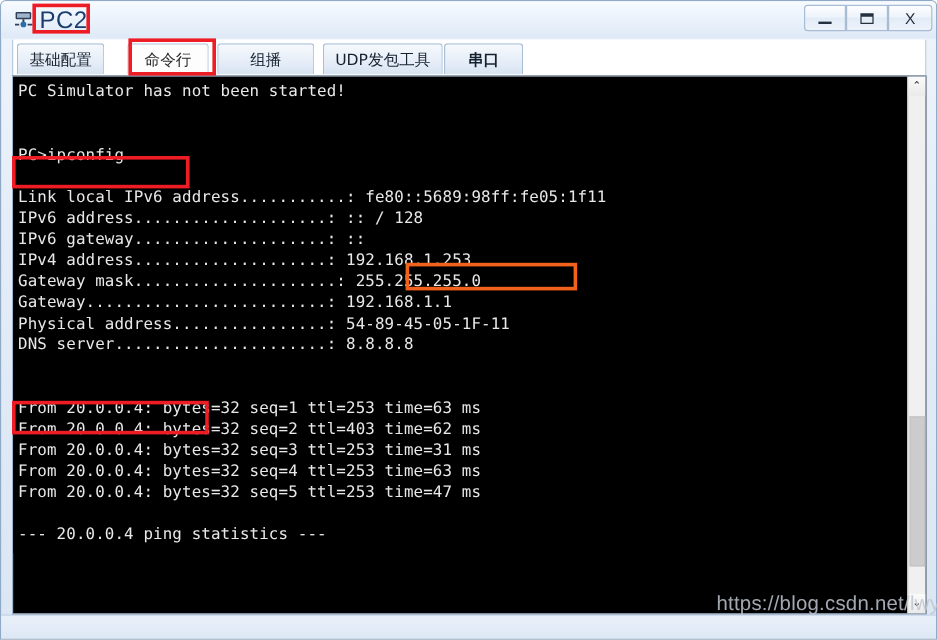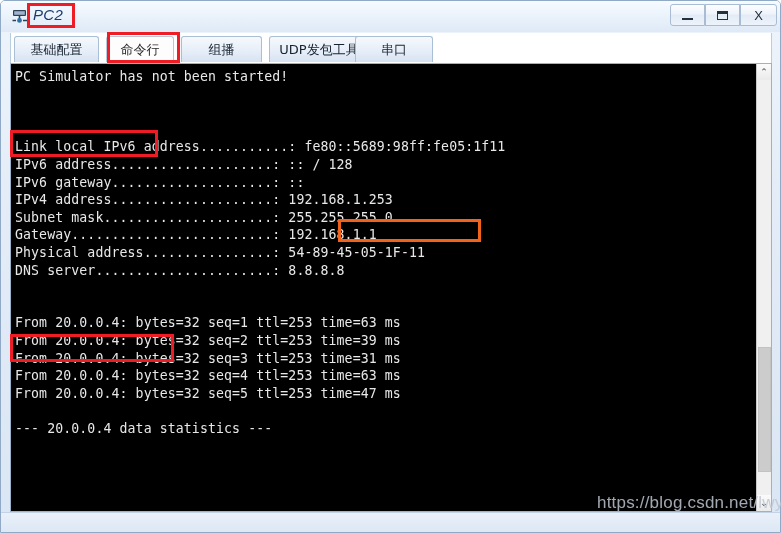--- a/index.html
+++ b/index.html
@@ -31,26 +31,25 @@
     border-radius: 4px 4px 0 0;
   }
   #title-icon {
     position: absolute;
     left: 10px; top: 6px;
     width: 18px; height: 18px;
   }
   #title-text {
     position: absolute;
     left: 32px; top: 5px;
-    font-size: 15px;
+    font-size: 20px;
     color: #1a3c6e;
     font-family: "Liberation Sans", sans-serif;
     letter-spacing: .3px;
     white-space: nowrap;
-    font-style: italic;
   }
   
   #title-annot {
     position: absolute;
     left: 26px; top: 2px;
     width: 48px; height: 25px;
     border: 3px solid #ee1c25;
     pointer-events: none;
   }
 
@@ -242,52 +241,53 @@
     </div>
     <div class="win-btn" id="btn-maximize">
       <span class="glyph-max"></span>
     </div>
     <div class="win-btn" id="btn-close">
       <span>X</span>
     </div>
   </div>
 
   <div id="tab-strip">
-    <div class="tab" style="left:3px;  width:85px;">基础配置</div>
+    <div class="tab" style="left:3px;  width:73px;">基础配置</div>
     <div class="tab active" style="left:95px; width:68px;">命令行</div>
     <div class="tab" style="left:258px;width:100px;">UDP发包工具</div>
     <div class="tab" style="left:170px;width:81px;">组播</div>
-    <div class="tab" style="left:344px;width:78px;">串口</div>
+    <div class="tab" style="left:359px;width:66px;font-weight:bold;">串口</div>
   </div>
   <div id="tab-annot"></div>
 
   <div id="terminal-outer">
 
     <div id="terminal">
         <div class="term-line">PC Simulator has not been started!</div>
         <div class="term-line"></div>
         <div class="term-line"></div>
+        <div class="term-line">PC&gt;ipconfig</div>
         <div class="term-line"></div>
         <div class="term-line">Link local IPv6 address...........: fe80::5689:98ff:fe05:1f11</div>
         <div class="term-line">IPv6 address....................: :: / 128</div>
         <div class="term-line">IPv6 gateway....................: ::</div>
         <div class="term-line">IPv4 address....................: 192.168.1.253</div>
-        <div class="term-line">Subnet mask.....................: 255.255.255.0</div>
+        <div class="term-line">Gateway mask.....................: 255.255.255.0</div>
         <div class="term-line">Gateway.........................: 192.168.1.1</div>
         <div class="term-line">Physical address................: 54-89-45-05-1F-11</div>
         <div class="term-line">DNS server......................: 8.8.8.8</div>
         <div class="term-line"></div>
         <div class="term-line"></div>
         <div class="term-line">From 20.0.0.4: bytes=32 seq=1 ttl=253 time=63 ms</div>
-        <div class="term-line">From 20.0.0.4: bytes=32 seq=2 ttl=253 time=39 ms</div>
+        <div class="term-line">From 20.0.0.4: bytes=32 seq=2 ttl=403 time=62 ms</div>
         <div class="term-line">From 20.0.0.4: bytes=32 seq=3 ttl=253 time=31 ms</div>
         <div class="term-line">From 20.0.0.4: bytes=32 seq=4 ttl=253 time=63 ms</div>
         <div class="term-line">From 20.0.0.4: bytes=32 seq=5 ttl=253 time=47 ms</div>
         <div class="term-line"></div>
-        <div class="term-line">--- 20.0.0.4 data statistics ---</div>
+        <div class="term-line">--- 20.0.0.4 ping statistics ---</div>
       </div>
 
     <div id="v-scrollbar">
       <div class="sb-arrow" id="sb-up">⌃</div>
       <div id="sb-thumb"></div>
       <div class="sb-arrow" id="sb-down">⌄</div>
     </div>
   </div>
 
   <div class="annot-red" id="annot-ipconfig"></div>

